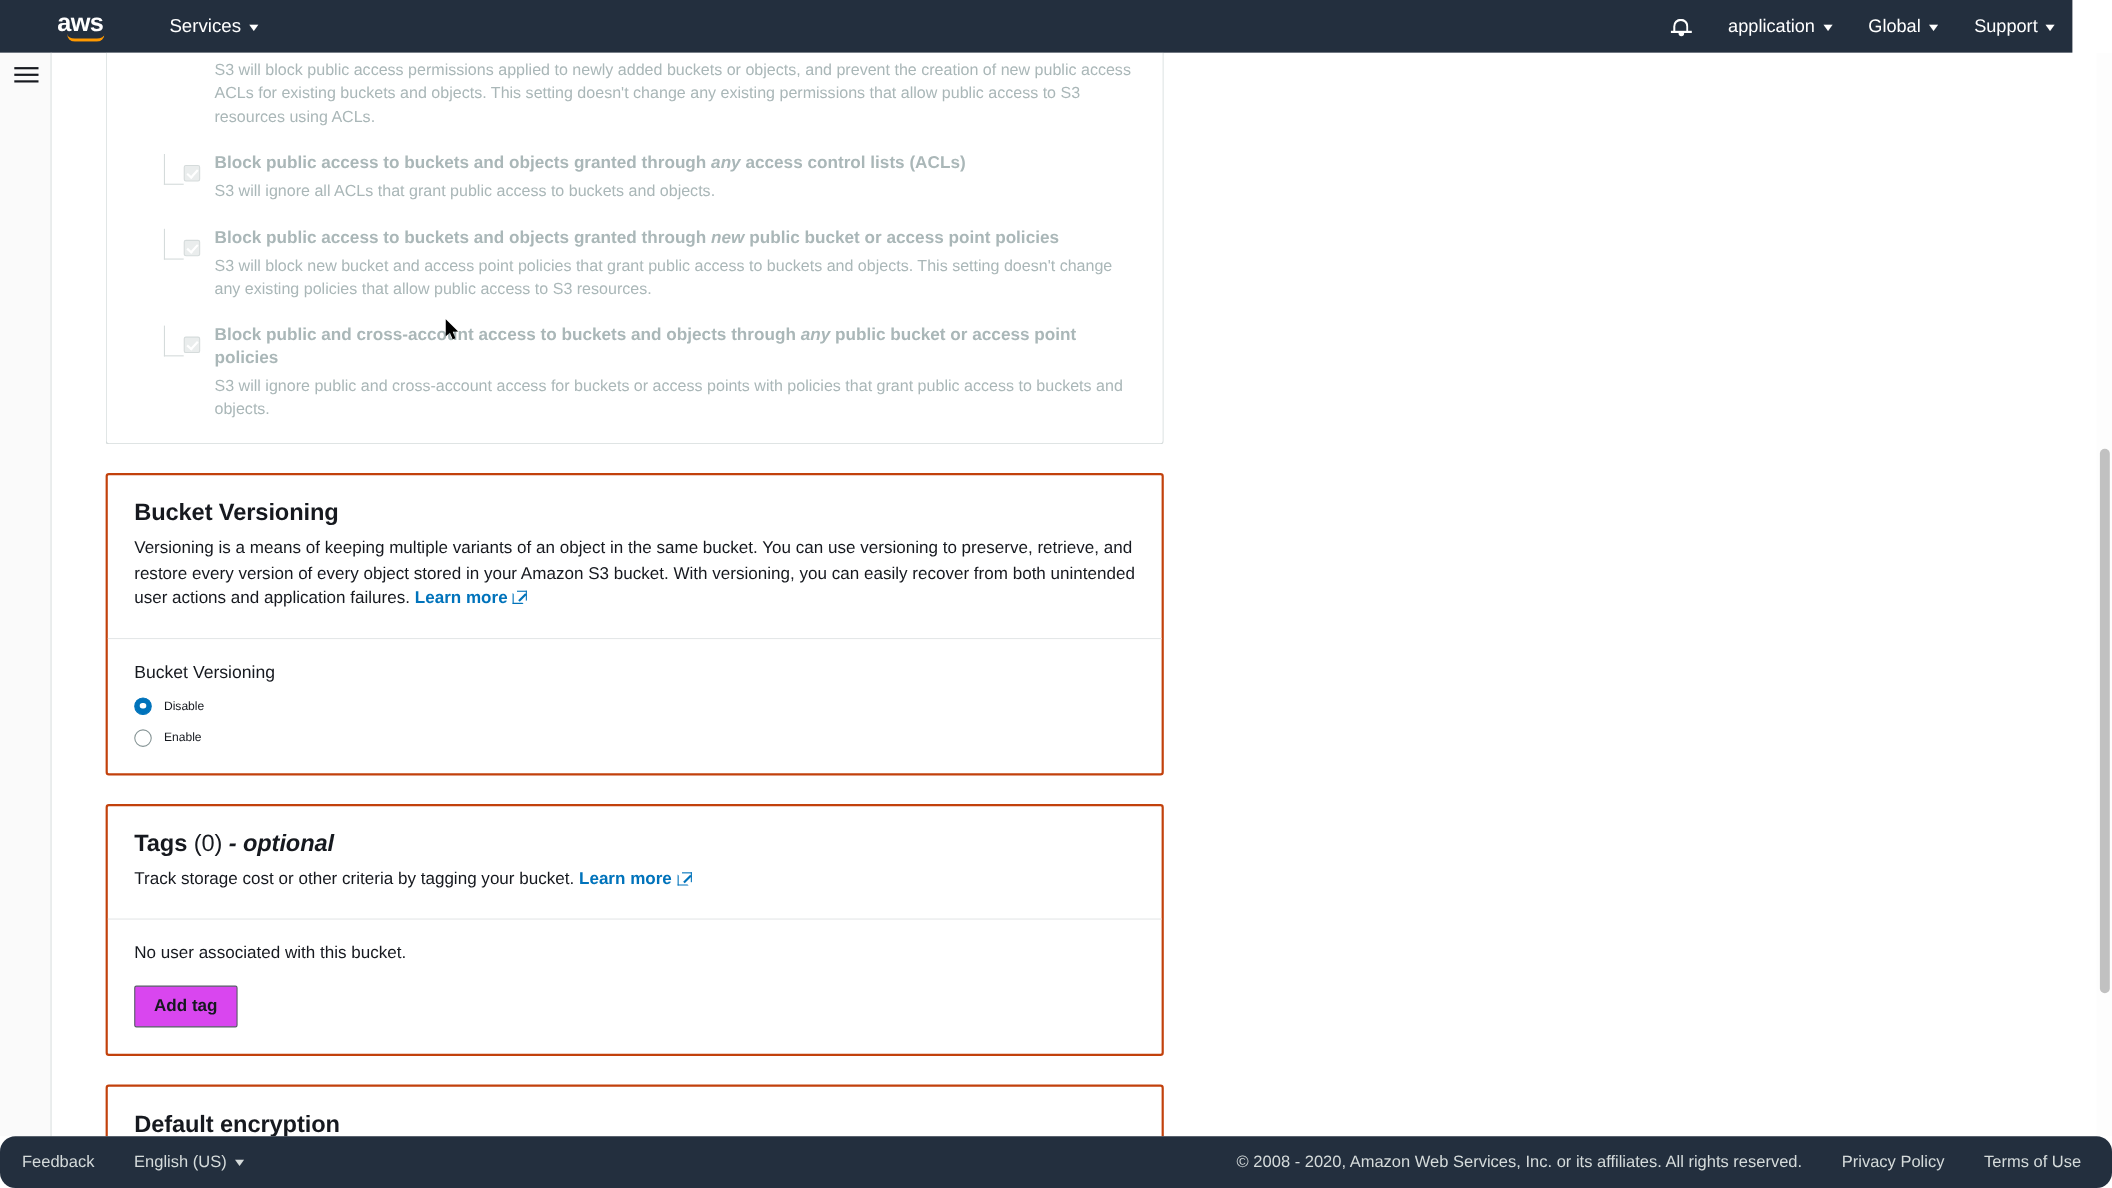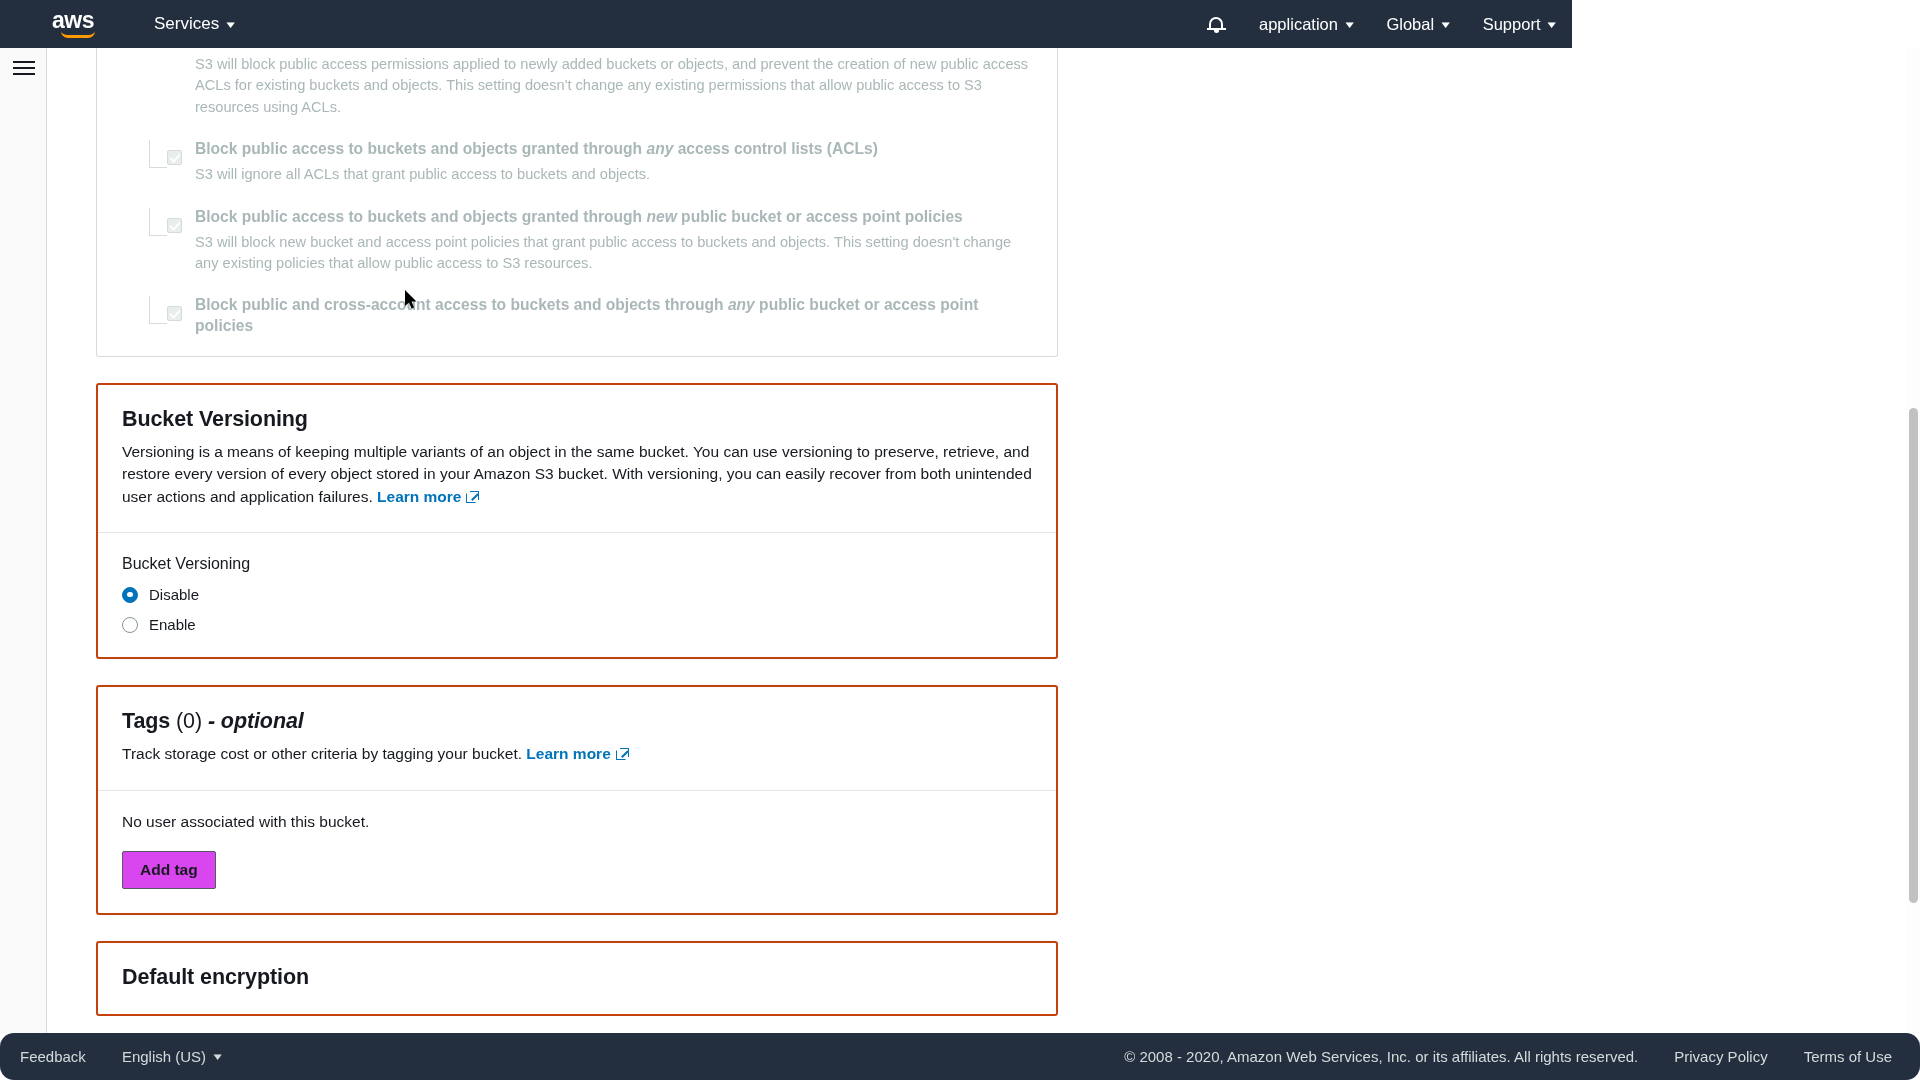--- a/index.html
+++ b/index.html
@@ -6,21 +6,21 @@
   html, body {
     width: 1920px; height: 1080px;
     font-family: "Liberation Sans", sans-serif;
     background: #ffffff;
     overflow: hidden;
   }
   body { position: relative; }
 
   
   .topnav {
-    position: absolute; top: 0; left: 0; width: 1572px; height: 48px;
+    position: absolute; top: 0; left: 0; width: 1884px; height: 48px;
     background: #232f3e; display: flex; align-items: center;
     color: #ffffff; font-size: 17px;
   }
   .aws-logo {
     width: 78px; margin-left: 34px; display: flex; flex-direction: column;
     align-items: center; justify-content: center; cursor: pointer;
   }
   .aws-logo-text {
     font-weight: bold; font-size: 23px; letter-spacing: -0.5px; line-height: 19px;
     color: #ffffff;
@@ -142,21 +142,21 @@
   .radio-row { display: flex; align-items: center; gap: 11px; margin-top: 13px; cursor: pointer; }
   .radio {
     width: 16px; height: 16px; border-radius: 50%; border: 1px solid #879596;
     background: #fff; position: relative; flex: none;
   }
   .radio.checked { border: 1px solid #0073bb; background: #0073bb; }
   .radio.checked::after {
     content: ""; position: absolute; left: 4.4px; top: 4.4px; width: 5.2px; height: 5.2px;
     background: #fff; border-radius: 50%;
   }
-  .radio-label { font-size: 15px; color: #16191f; }
+  .radio-label { font-size: 11px; color: #16191f; }
   .field-label { font-size: 16px; color: #16191f; font-weight: normal; }
 
   
   .btn {
     display: inline-block; padding: 9px 17px; border: 1px solid #545b64;
     border-radius: 2px; background: #d946ef; color: #16191f;
     font-size: 15.5px; font-weight: bold; cursor: pointer;
   }
 
   .tags-title .count { font-weight: normal; }
@@ -254,20 +254,21 @@
         </div>
         <div class="bpa-desc">S3 will block new bucket and access point policies that grant public access to buckets and objects. This setting doesn't change any existing policies that allow public access to S3 resources.</div>
       </div>
 
       <div class="bpa-item">
         <div class="tick"></div>
         <div class="bpa-cb"></div>
         <div class="bpa-label">
           <span>Block public and cross-account access to buckets and objects through </span><span class="it">any</span><span> public bucket or access point policies</span>
         </div>
+        <div class="bpa-desc">S3 will ignore public and cross-account access for buckets or access points with policies that grant public access to buckets and objects.</div>
       </div>
     </div>
 
     <div class="card">
       <div class="card-pad">
         <div class="card-title">Bucket Versioning</div>
         <div class="card-sub">
           <span>Versioning is a means of keeping multiple variants of an object in the same bucket. You can use versioning to preserve, retrieve, and restore every version of every object stored in your Amazon S3 bucket. With versioning, you can easily recover from both unintended user actions and application failures.</span>
           <a class="learn-more" href="#">Learn more</a><span class="ext-icon"><i></i><b></b><em></em></span>
         </div>

